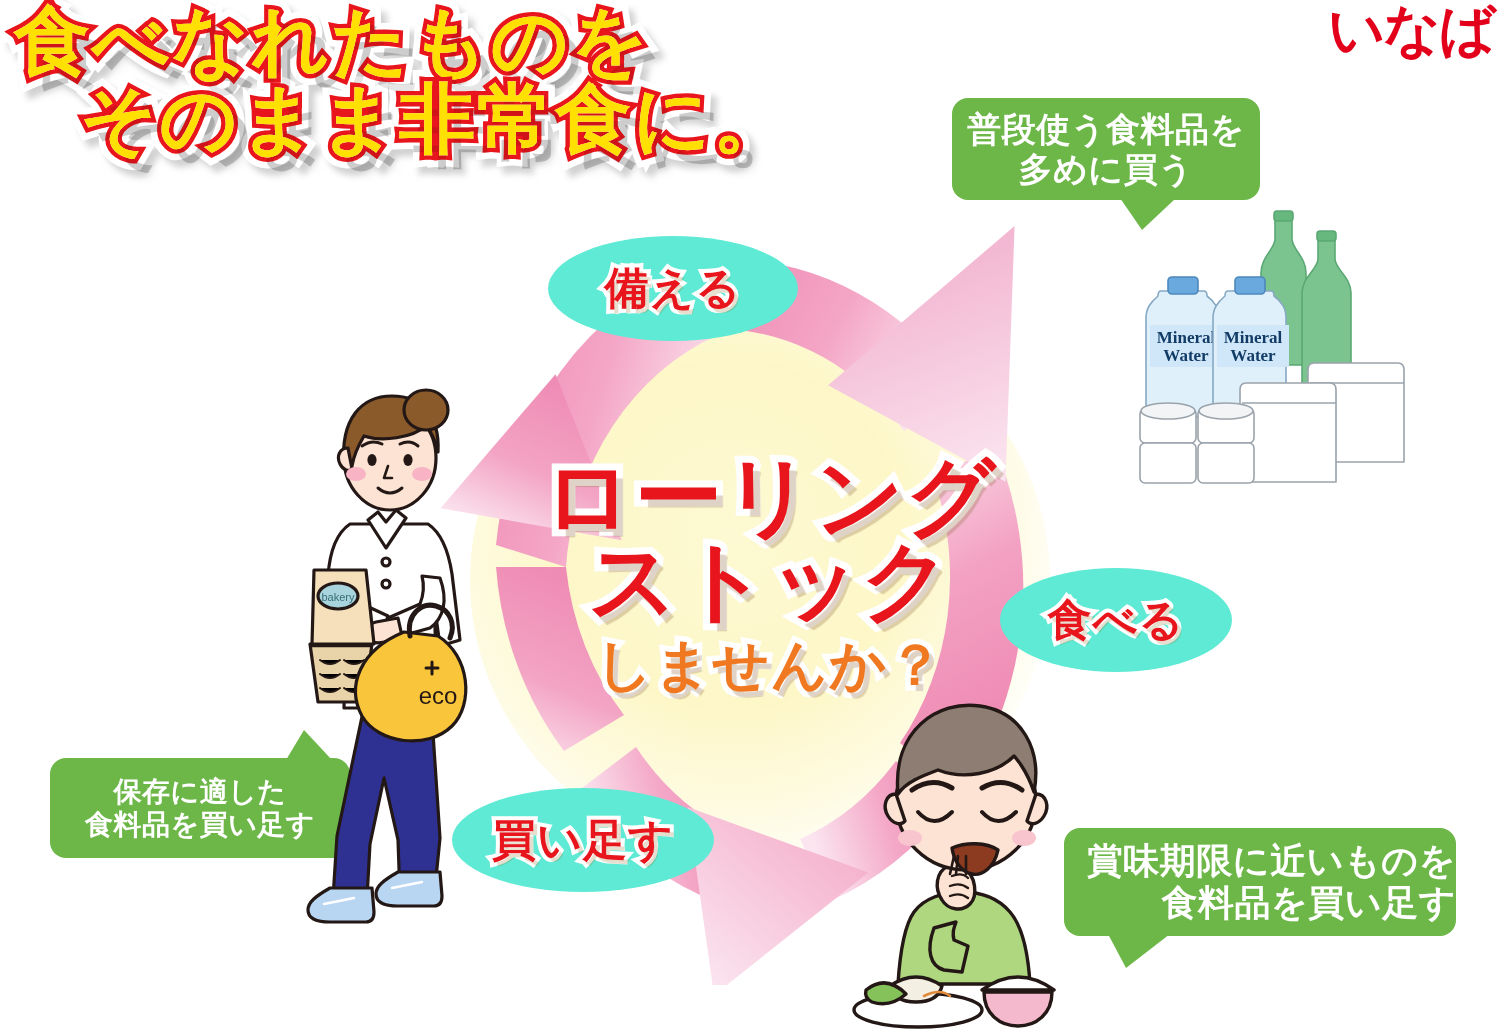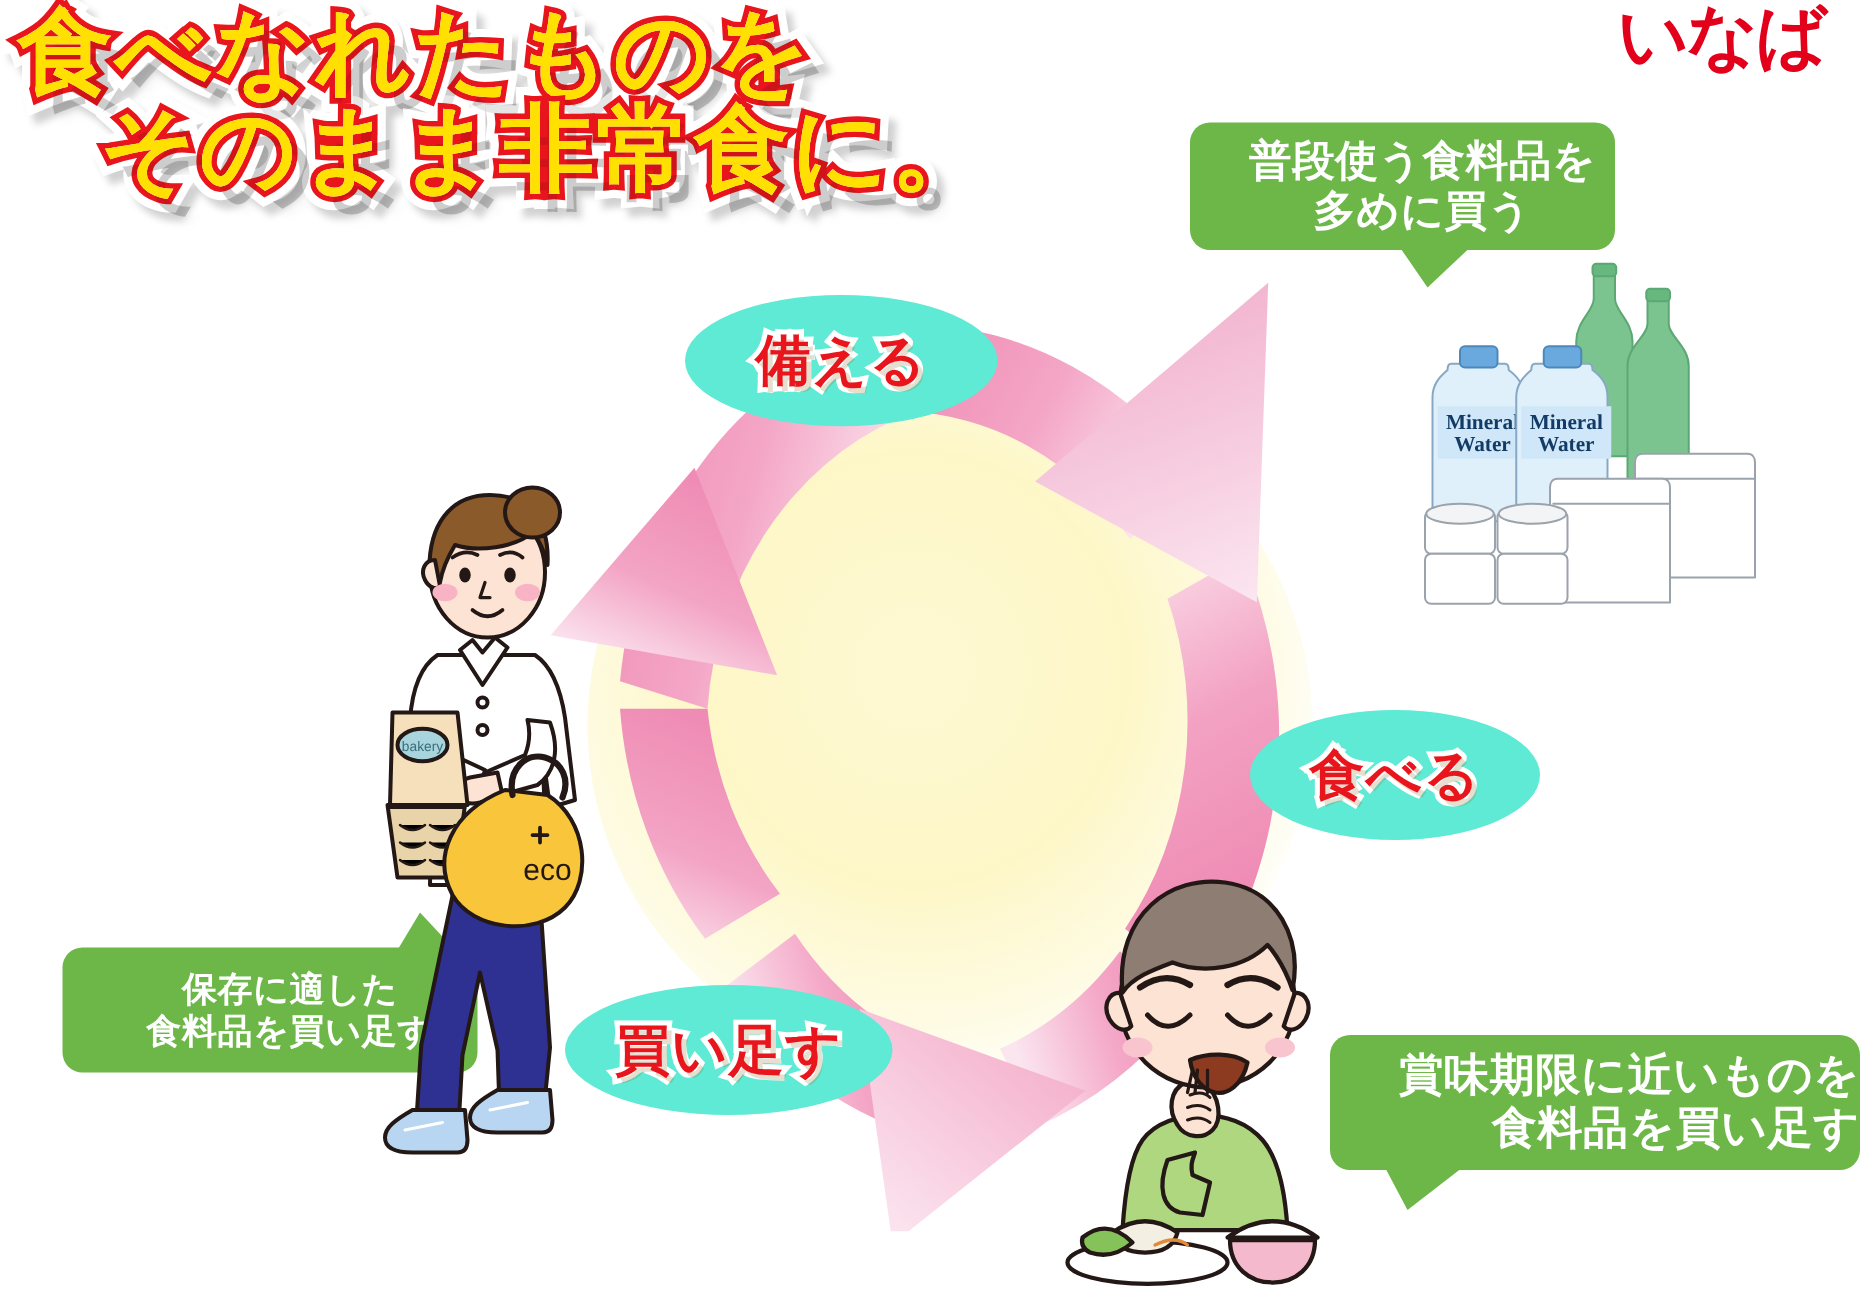--- a/index.html
+++ b/index.html
@@ -4,21 +4,21 @@
 <style>
   html,body{margin:0;padding:0;}
   body{
     width:1500px;height:1035px;overflow:hidden;background:#ffffff;
     font-family:"DejaVu Sans","Liberation Sans",sans-serif;
   }
   #stage{position:relative;width:1500px;height:1035px;background:#fff;}
 
   
   #logo{
-    position:absolute;top:2px;right:40px;
+    position:absolute;top:2px;right:6px;
     font-size:56px;font-weight:bold;color:#e3001b;
     letter-spacing:-2px;line-height:1;
     font-family:"DejaVu Sans","Liberation Sans",sans-serif;
   }
 
   
   #headline{position:absolute;left:8px;top:4px;width:800px;}
   .hl-line{
     font-size:76px;font-weight:bold;line-height:0.98;letter-spacing:2px;
     color:#ffe000;
@@ -81,21 +81,21 @@
     -webkit-text-stroke:11px #ffffff;paint-order:stroke fill;
     text-shadow:5px 6px 1px rgba(150,110,70,0.30);
     margin-top:4px;white-space:nowrap;
   }
 
   
   .bubble{
     position:absolute;background:#6cb747;border-radius:16px;
     color:#ffffff;font-weight:bold;text-align:center;
     display:flex;flex-direction:column;justify-content:center;
-    line-height:1.18;letter-spacing:0.5px;padding-left:32px;
+    line-height:1.18;letter-spacing:0.5px;
   }
   .bubble .tail{position:absolute;width:0;height:0;}
   #bubble-top{left:952px;top:98px;width:308px;height:102px;font-size:34px;}
   #bubble-top .tail{
     left:168px;bottom:-30px;
     border-left:22px solid transparent;border-right:34px solid transparent;
     border-top:32px solid #6cb747;
   }
   #bubble-left{left:50px;top:758px;width:300px;height:100px;font-size:28px;}
   #bubble-left .tail{
@@ -189,20 +189,25 @@
   <div class="pill" id="pill-sonaeru">
     <span>備える</span>
   </div>
   <div class="pill" id="pill-taberu">
     <span>食べる</span>
   </div>
   <div class="pill" id="pill-kaitasu">
     <span>買い足す</span>
   </div>
 
+  <div id="center">
+    <div class="big">ローリング</div>
+    <div class="big">ストック</div>
+    <div class="sub">しませんか？</div>
+  </div>
 
   <div class="bubble" id="bubble-top">
     <div>普段使う食料品を</div>
     <div>多めに買う</div>
     <div class="tail"></div>
   </div>
 
   <div class="bubble" id="bubble-left">
     <div>保存に適した</div>
     <div>食料品を買い足す</div>

